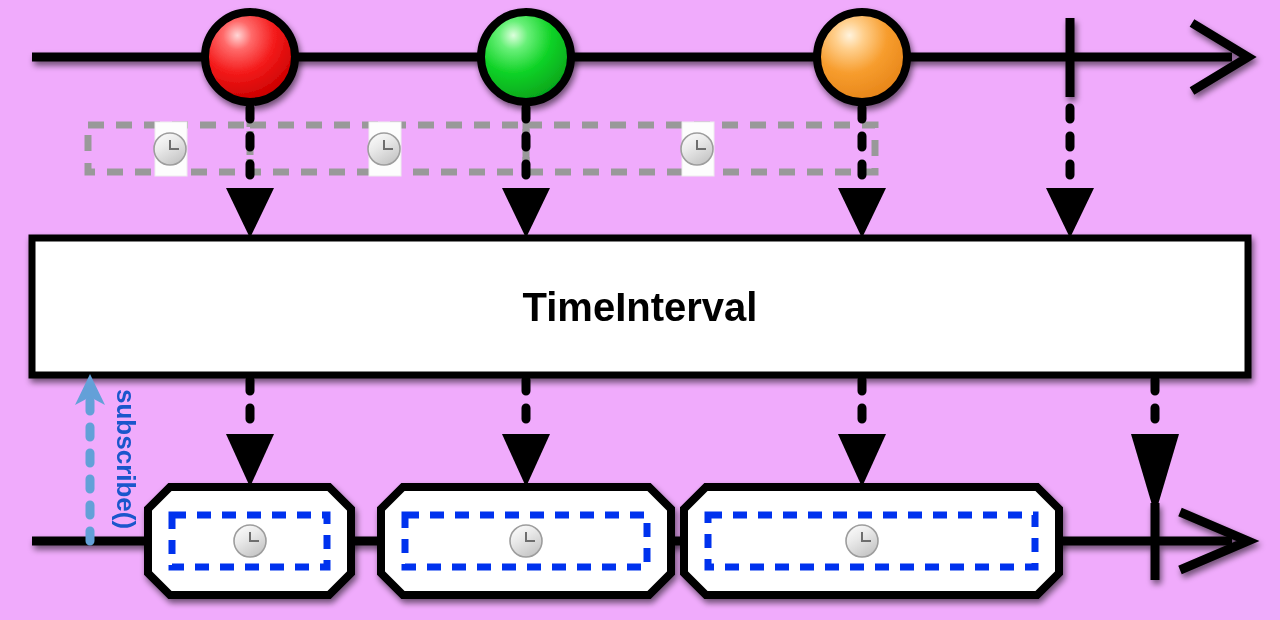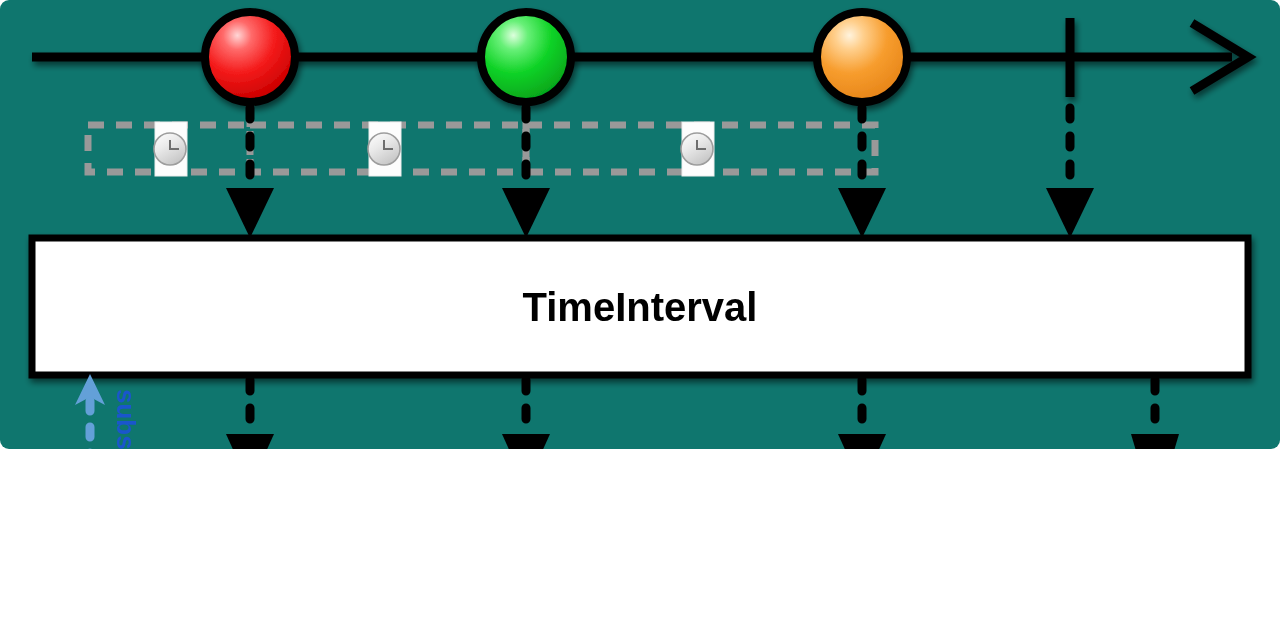--- a/index.html
+++ b/index.html
@@ -7,24 +7,23 @@
     margin: 0;
     padding: 0;
     background: #ffffff;
   }
   body {
     font-family: "Liberation Sans", sans-serif;
   }
   #stage {
     position: relative;
     width: 1280px;
-    height: 449px;
+    height: 620px;
     overflow: hidden;
-    background: #0f766e;
-    border-radius: 9px;
+    background: #f0abfc;
   }
   #stage svg {
     position: absolute;
     left: 0;
     top: 0;
   }
   .op-label {
     font-family: "Liberation Sans", sans-serif;
     font-weight: bold;
     font-size: 40px;

